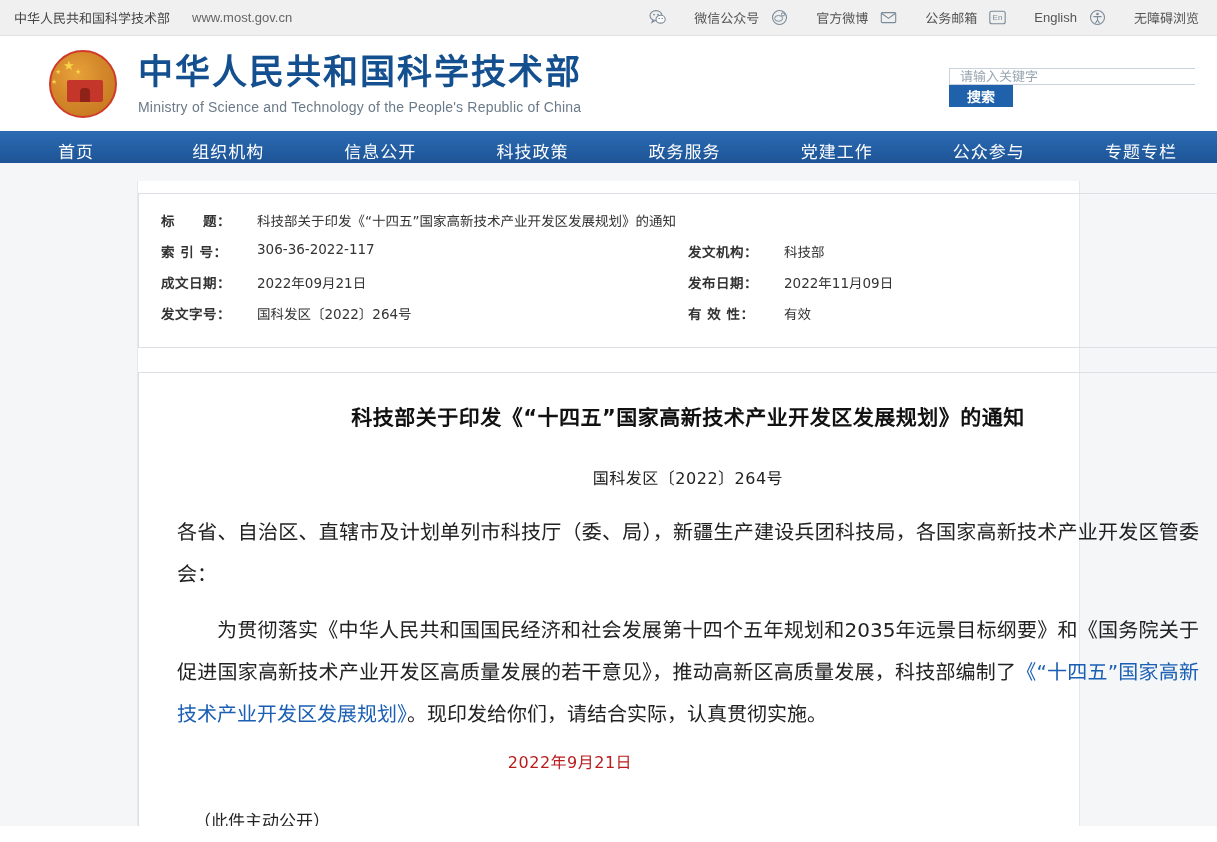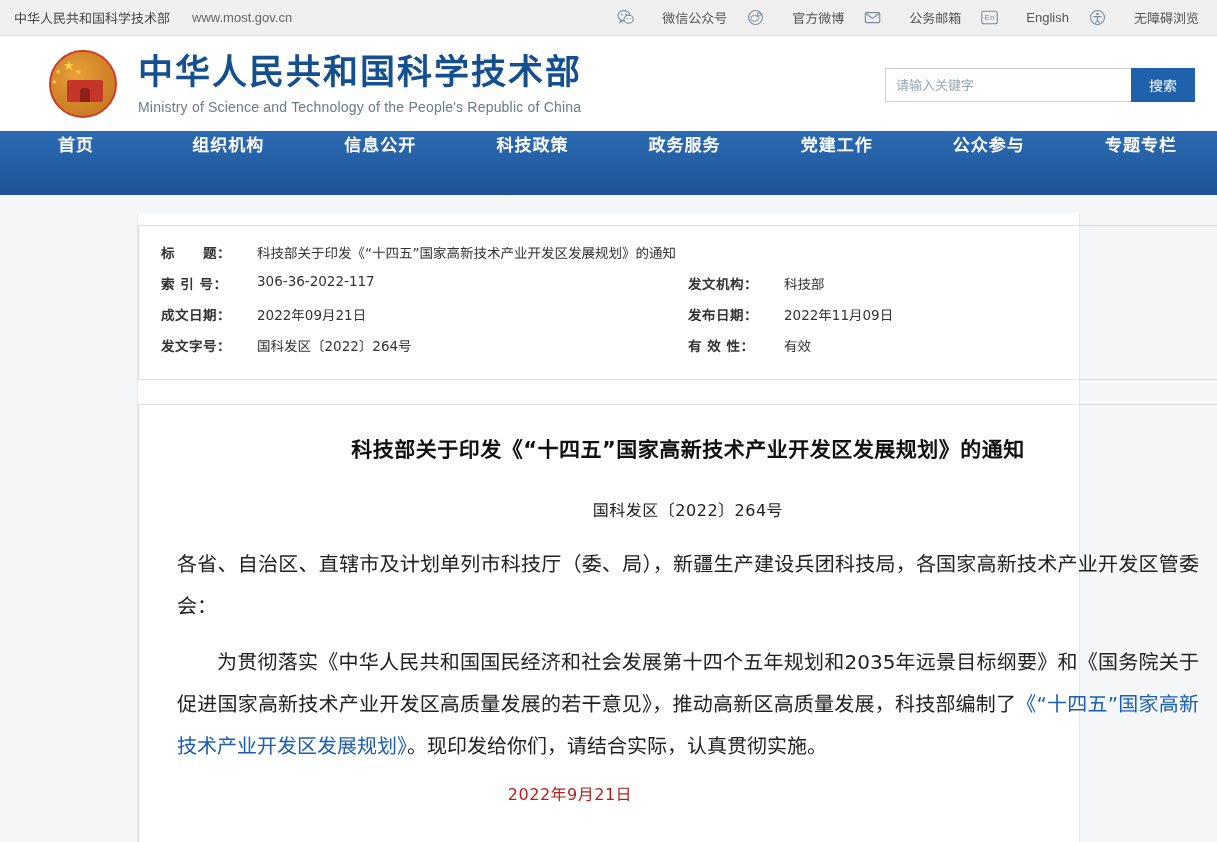--- a/index.html
+++ b/index.html
@@ -27,21 +27,21 @@
     align-items: center;
     padding-left: 14px;
     gap: 22px;
   }
   .topbar-left .site-name { color: #444; }
   .topbar-left .site-url { color: #666; }
   .topbar-right {
     margin-left: auto;
     display: flex;
     align-items: center;
-    gap: 20px;
+    gap: 12px;
     padding-right: 18px;
   }
   .tb-item {
     display: flex;
     align-items: center;
     gap: 7px;
     color: #555;
     cursor: pointer;
     white-space: nowrap;
   }
@@ -118,20 +118,21 @@
     letter-spacing: 0.2px;
   }
 
   .search-wrap {
     position: absolute;
     right: 22px;
     top: 32px;
     display: flex;
     align-items: stretch;
     height: 34px;
+    flex-direction: column;
   }
   .search-input {
     width: 246px;
     height: 34px;
     border: 1px solid #c8d2dc;
     border-right: none;
     padding: 0 10px;
     font-size: 13px;
     color: #333;
     outline: none;
@@ -140,30 +141,30 @@
   }
   .search-input::placeholder { color: #9aa6b2; }
   .search-btn {
     width: 64px;
     background: #1f62ab;
     color: #fff;
     font-size: 14px;
     border: none;
     cursor: pointer;
     font-family: "Liberation Sans", sans-serif;
+    font-weight: bold;
   }
 
   
   .nav {
-    height: 64px;
+    height: 32px;
     background: linear-gradient(180deg, #2c6bb3 0%, #1d5496 100%);
     display: flex;
-    align-items: flex-start;
+    align-items: flex-end;
     color: #fff;
-    font-weight: bold;
   }
   .nav-item {
     flex: 1 1 0;
     display: flex;
     align-items: center;
     justify-content: center;
     font-size: 17px;
     cursor: pointer;
     letter-spacing: 1px;
     font-family: "DejaVu Sans", "Liberation Sans", sans-serif;

